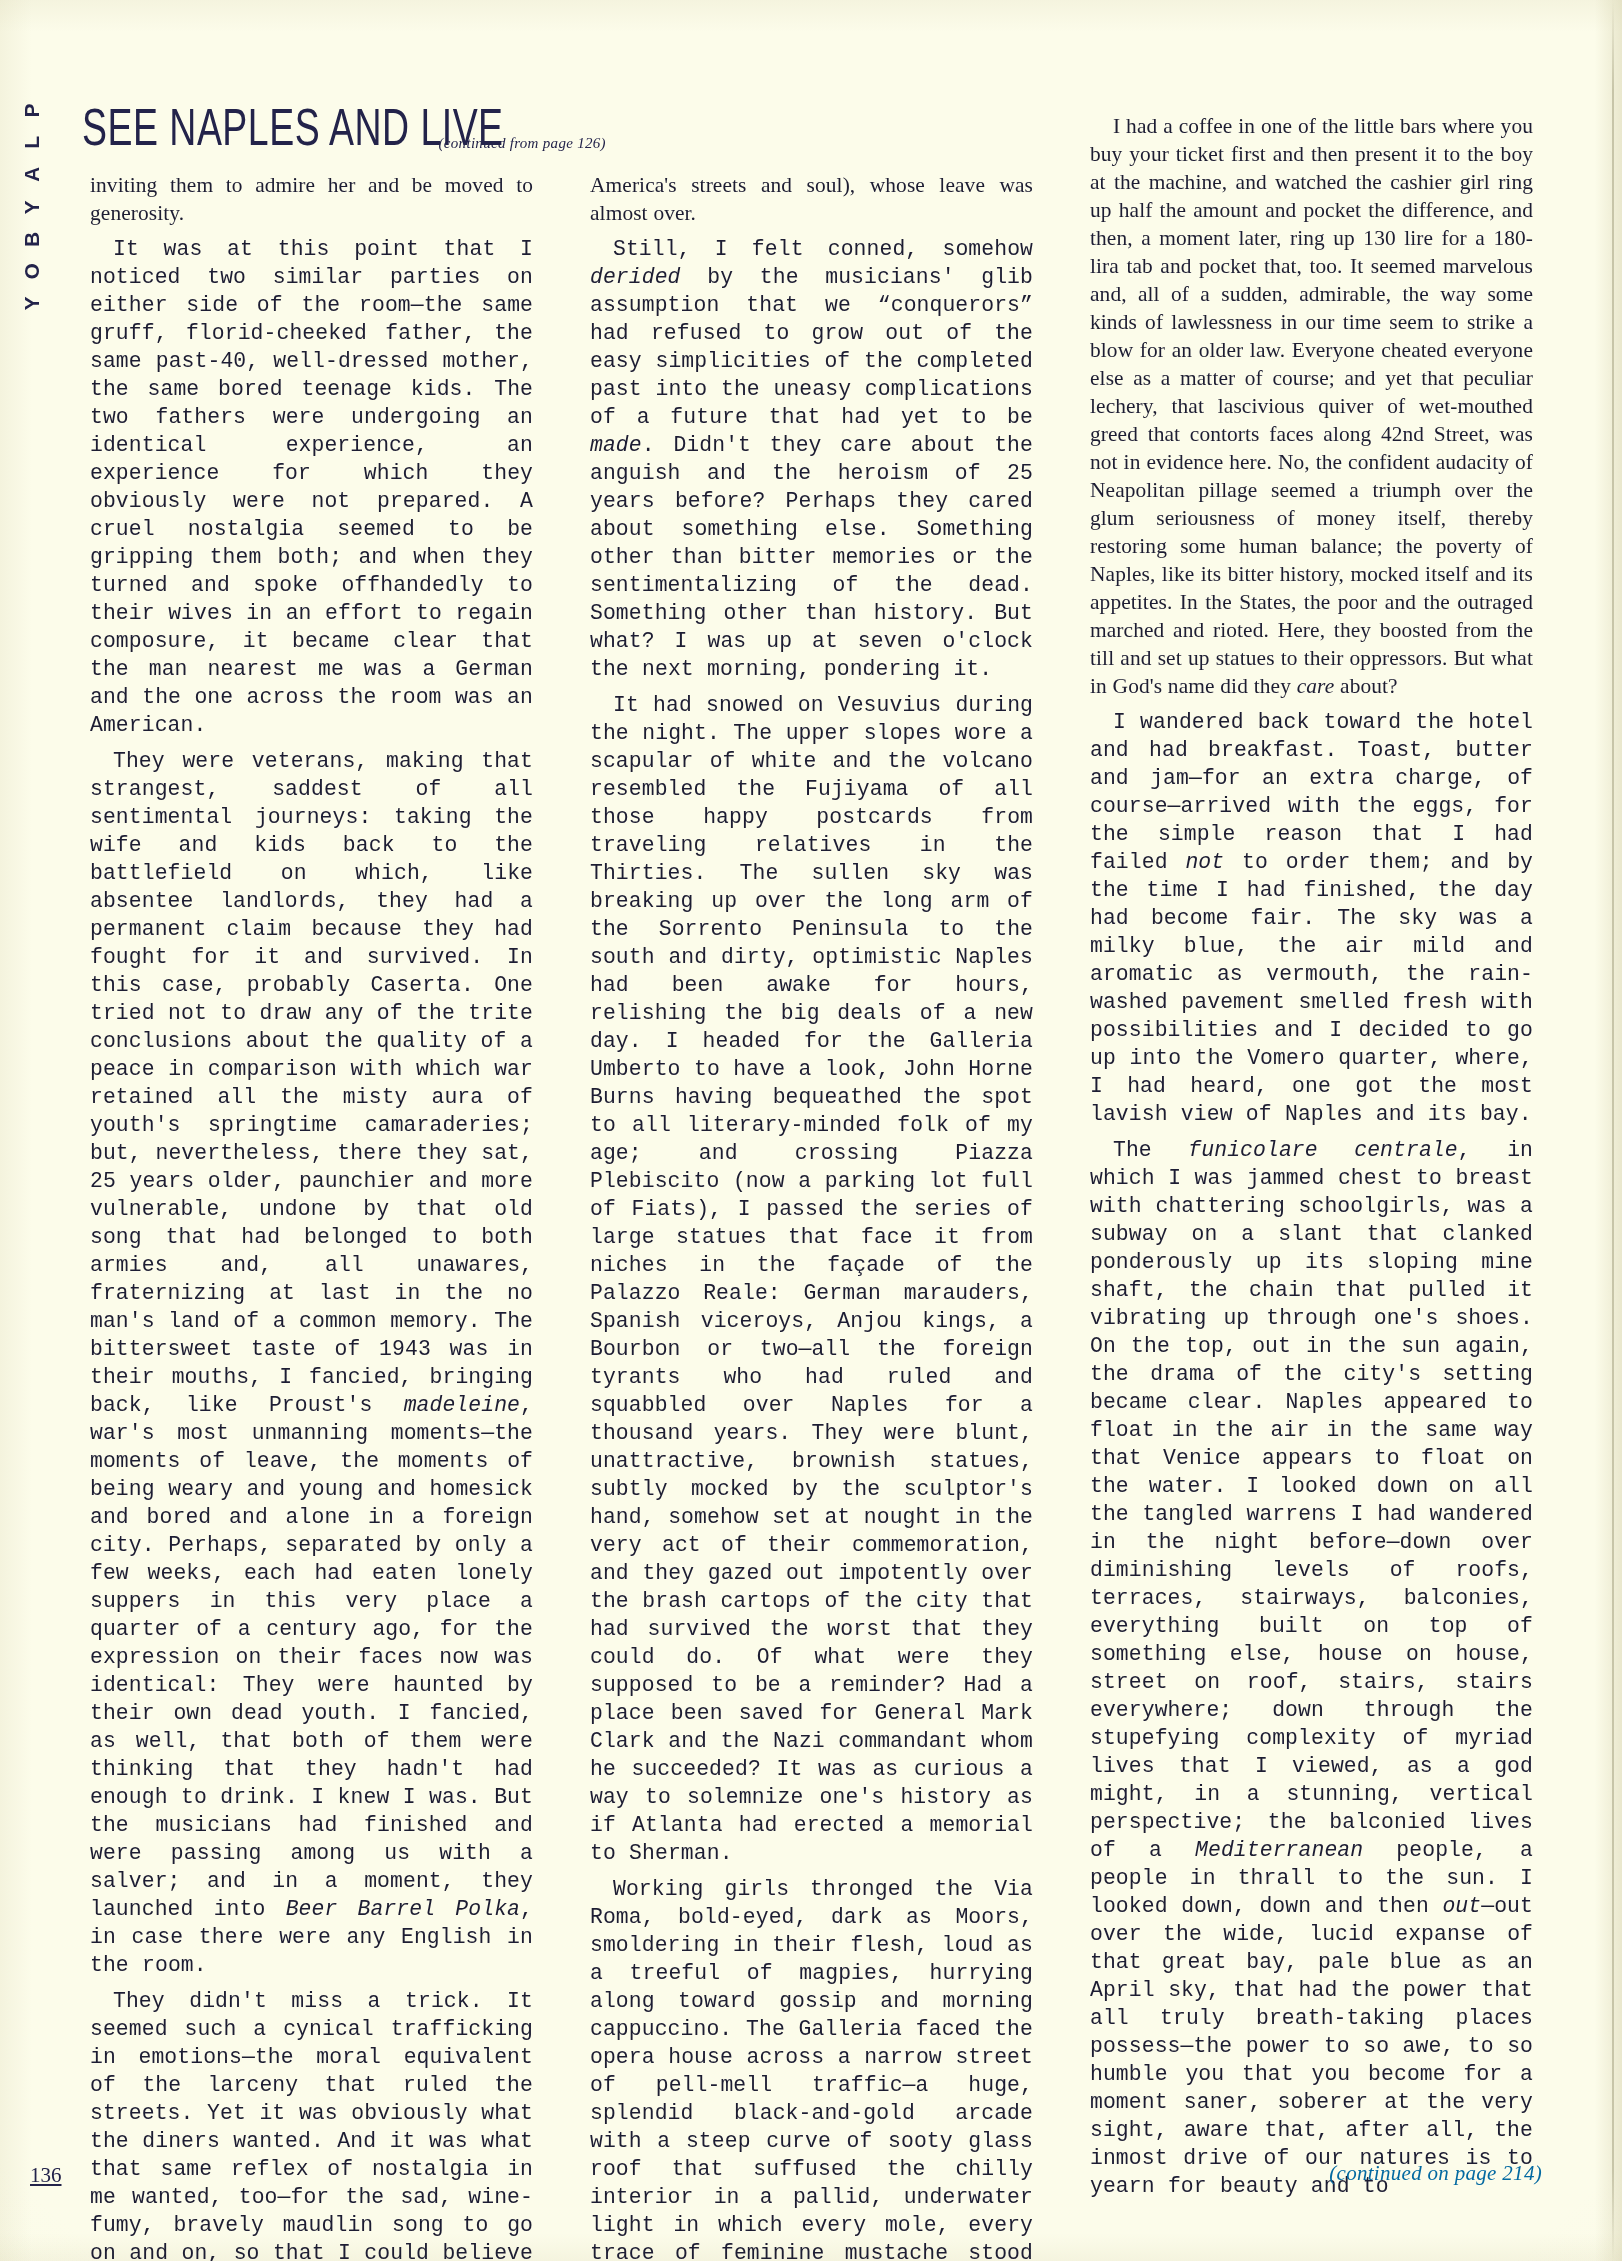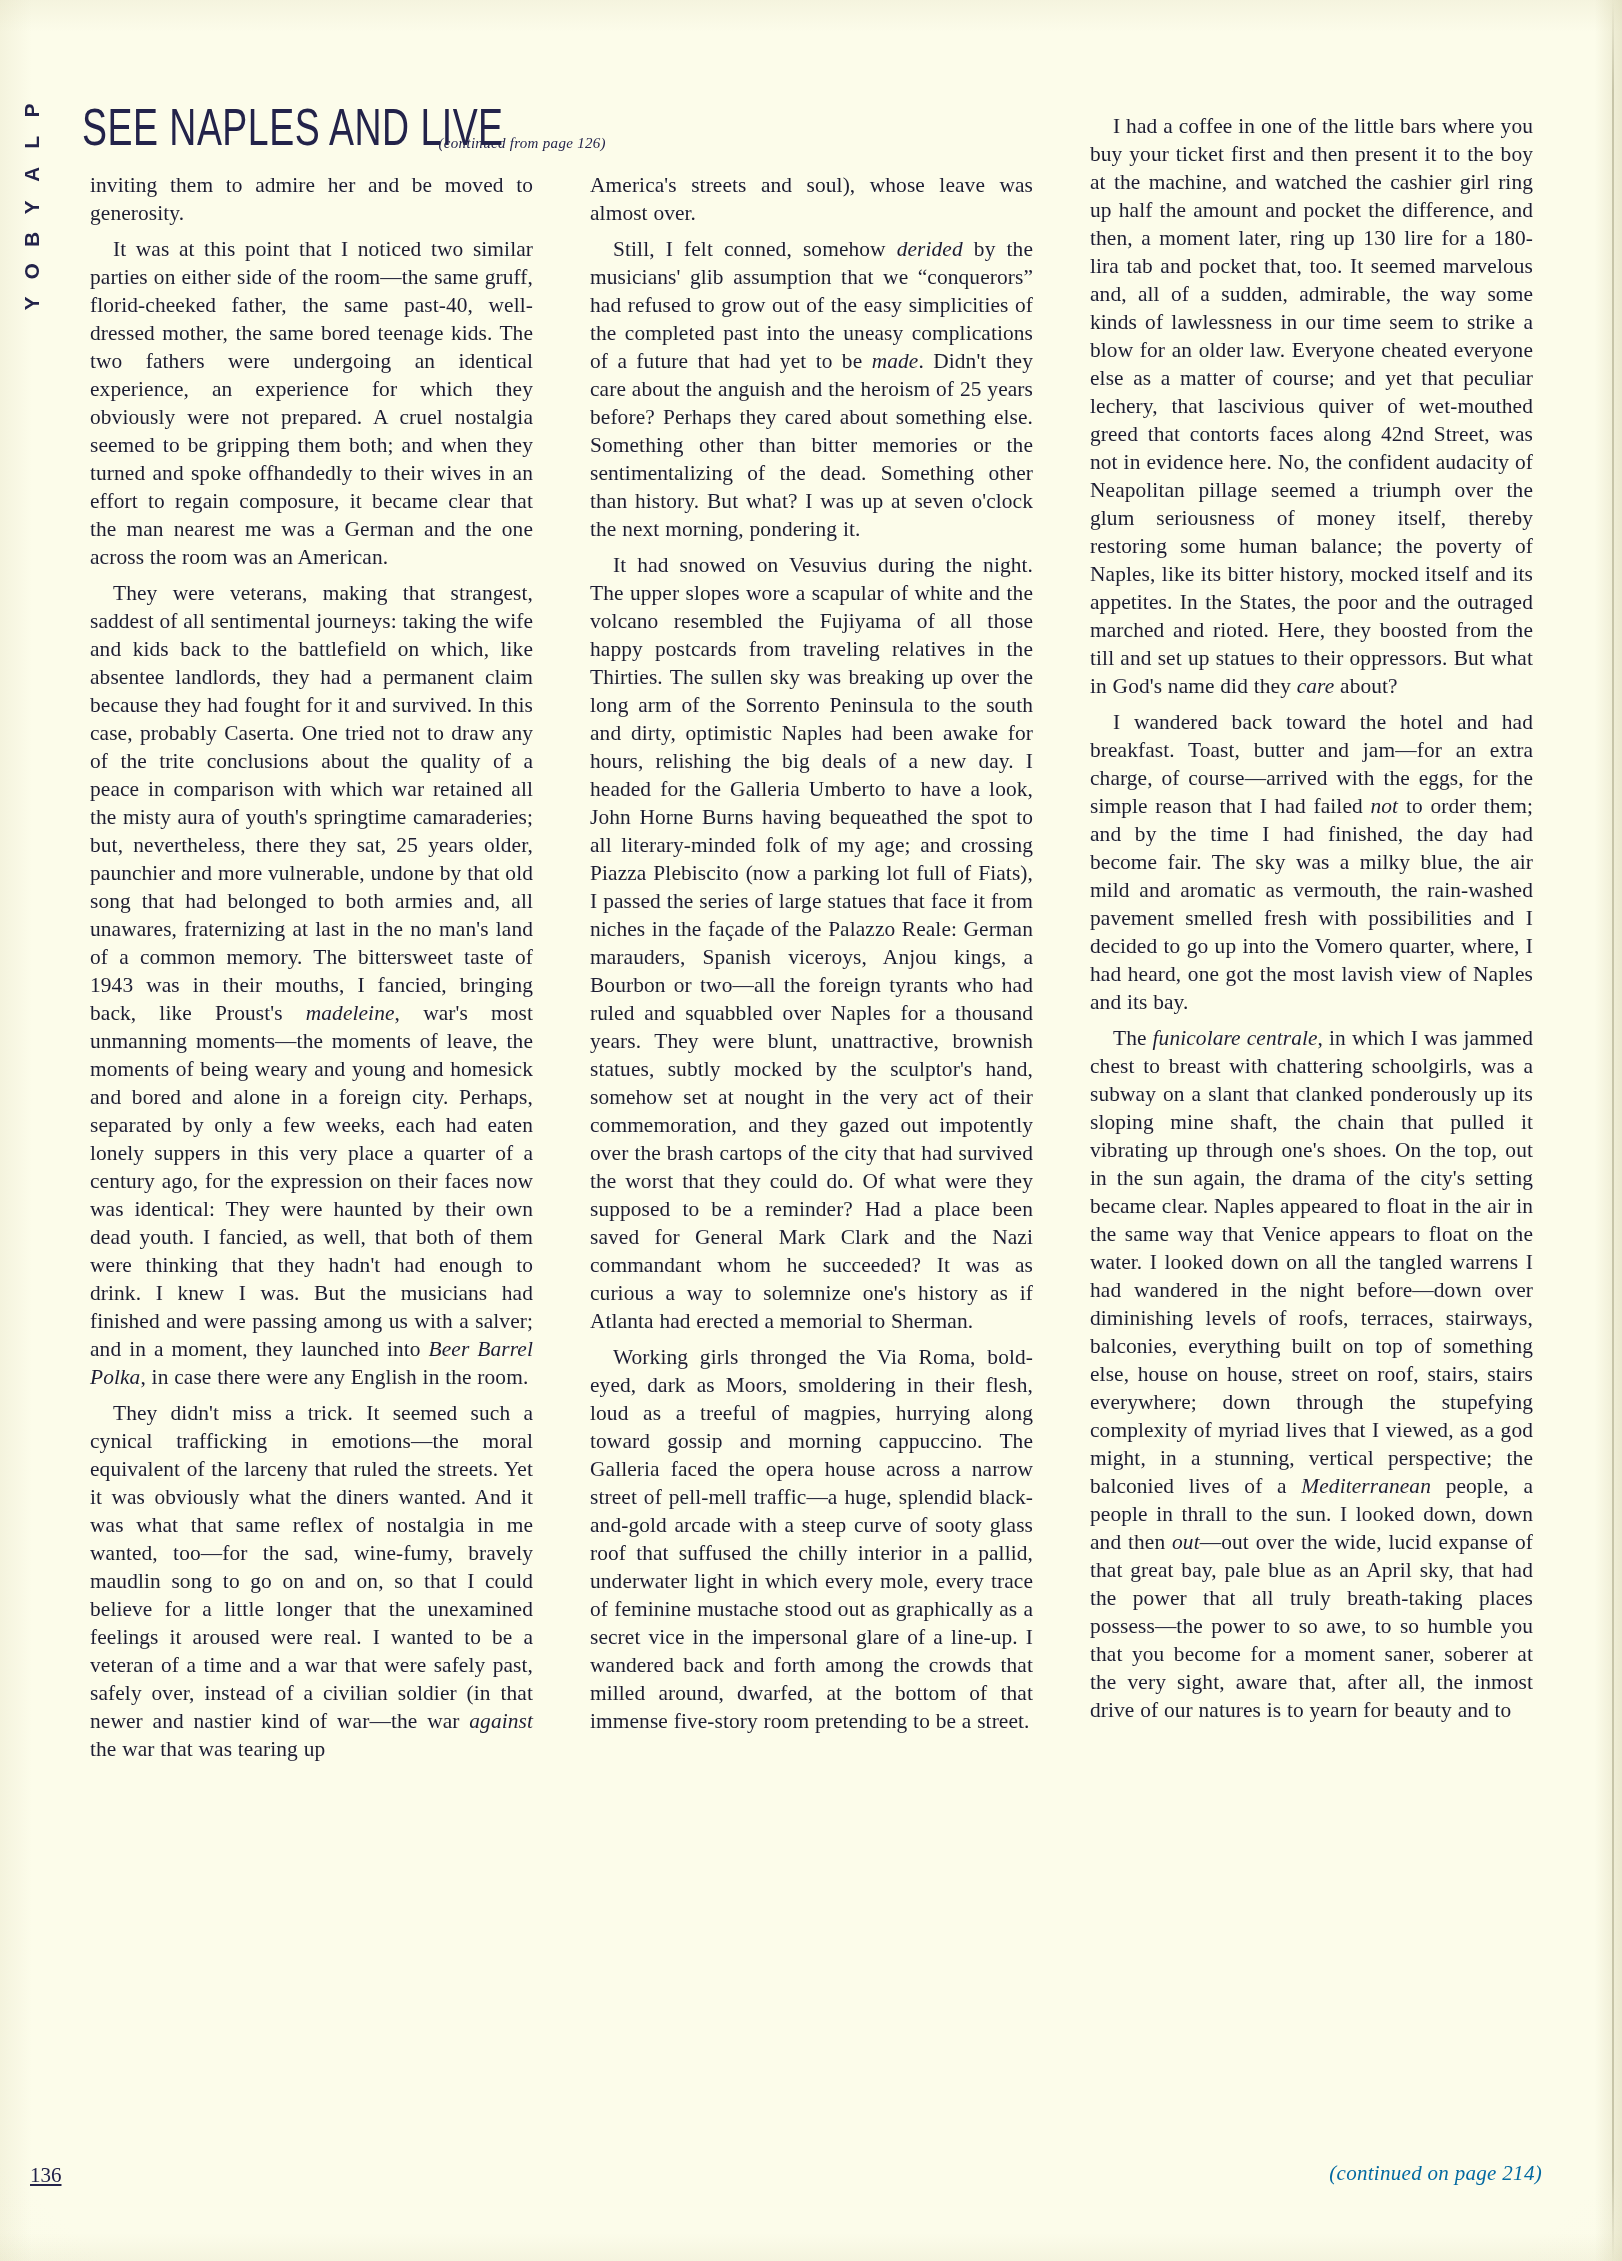--- a/index.html
+++ b/index.html
@@ -107,21 +107,21 @@
     text-align: justify;
     text-justify: inter-word;
     font-size: 21.4px;
     line-height: 28px;
     letter-spacing: 0.1px;
     word-spacing: 0.3px;
     text-indent: 0;
     hyphens: none;
   }
   .col p.indent { text-indent: 23px; }
-  .col p + p { margin-top: 0; }
+  .col p + p { margin-top: 0; font-family: Liberation Mono, monospace; }
   .col i, .col em { font-style: italic; }
 
   
   #col3 { margin-top: -59px; }
 
   
   #folio {
     position: absolute;
     left: 30px;
     top: 2163px;

